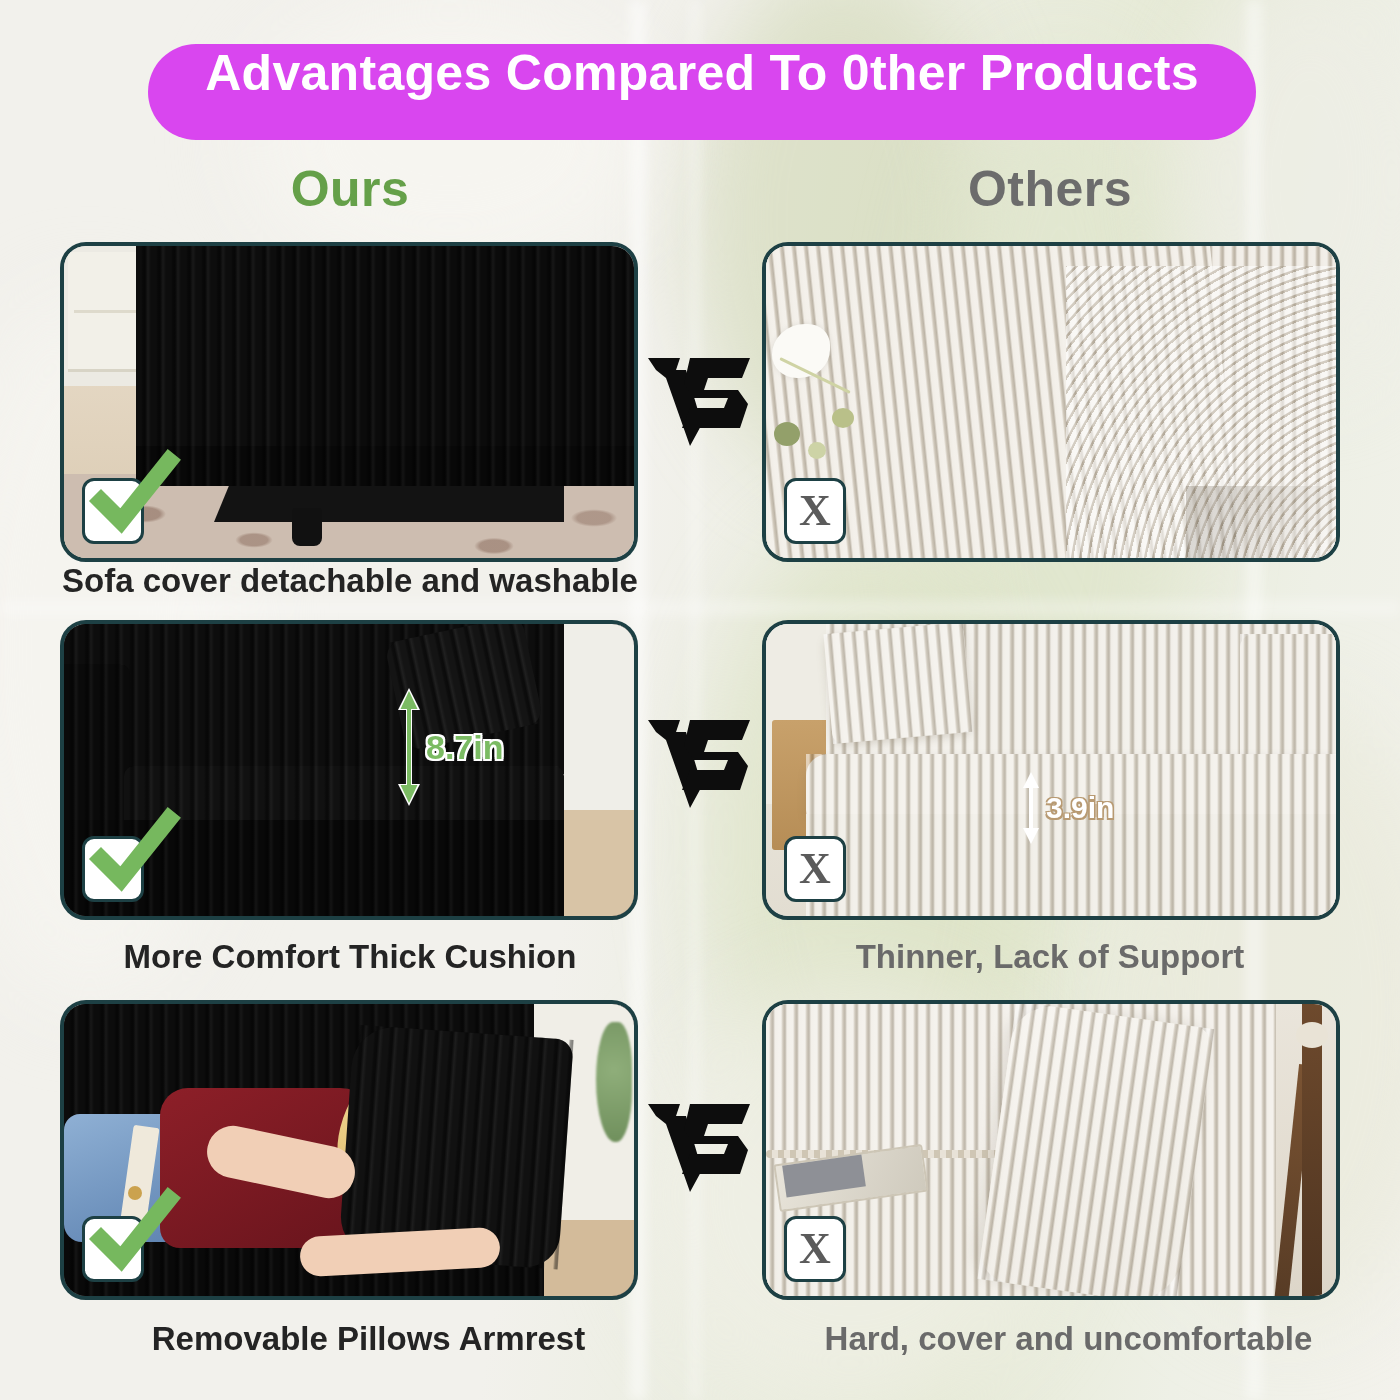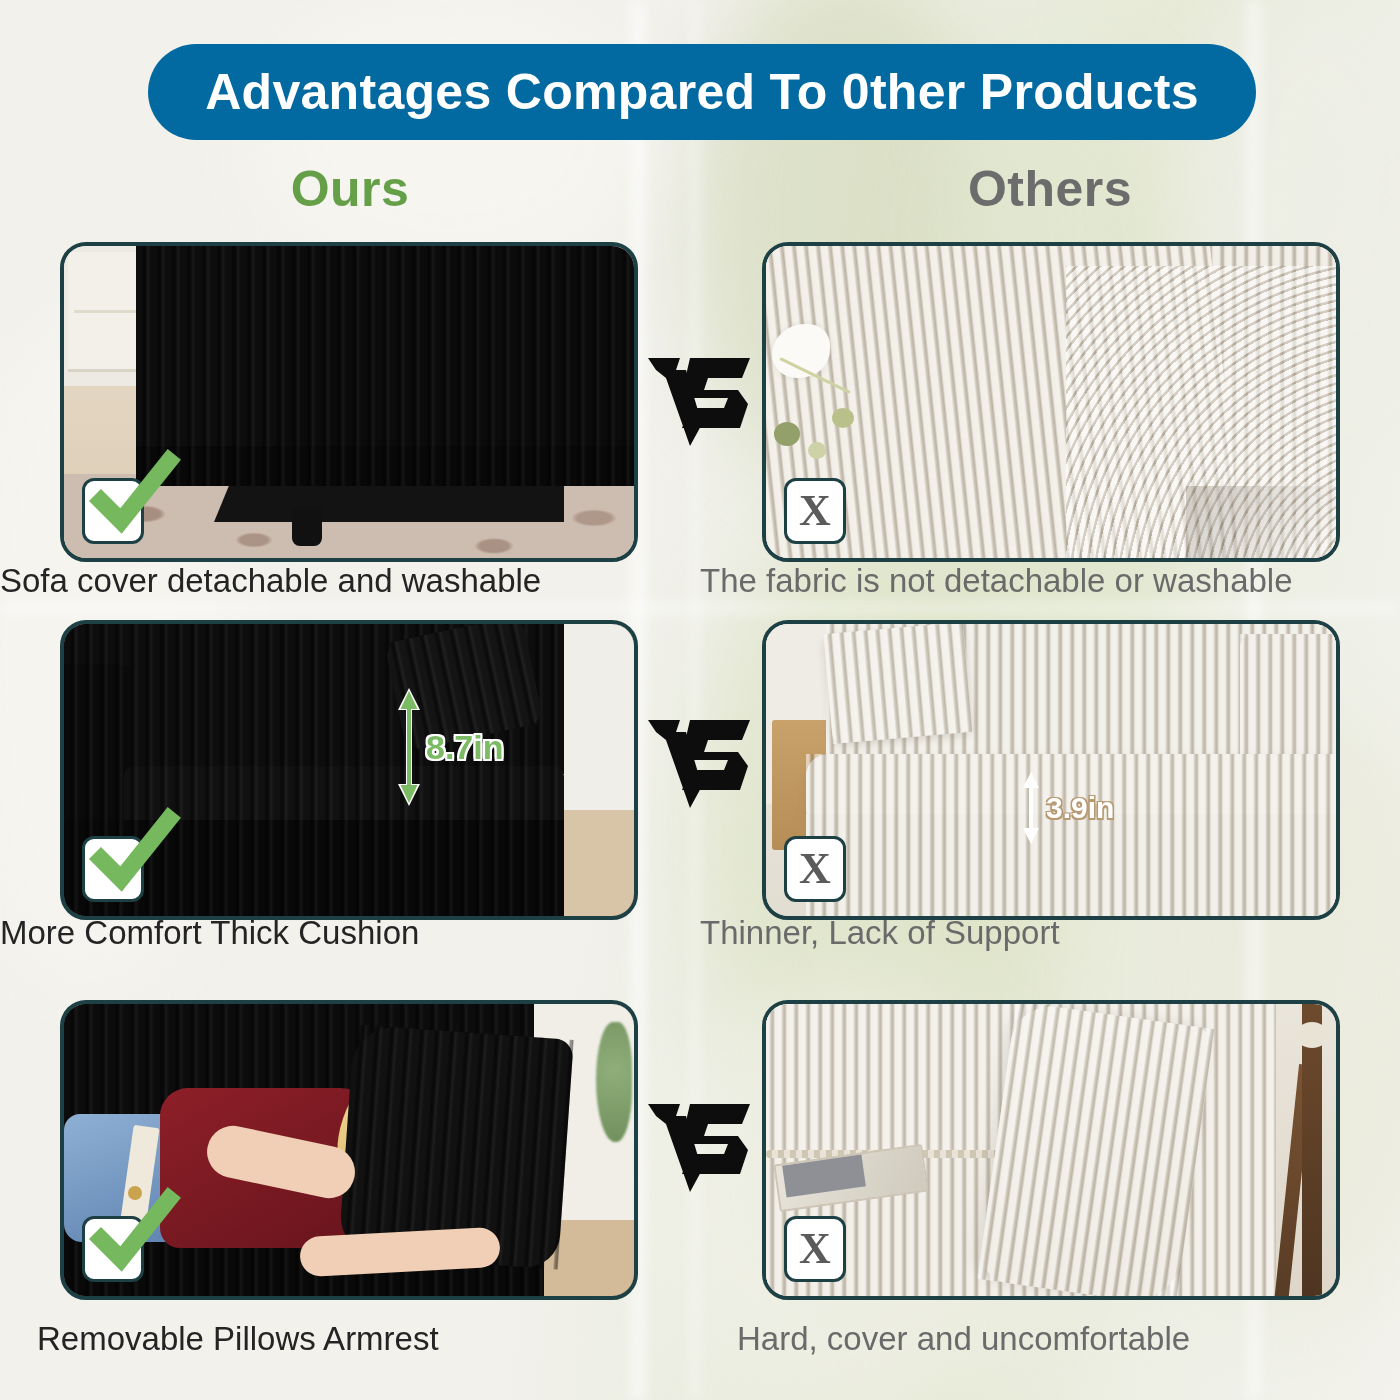--- a/index.html
+++ b/index.html
@@ -45,23 +45,23 @@
       linear-gradient(90deg, transparent 0 1246px, rgba(255,255,255,.45) 1246px 1262px, transparent 1262px),
       linear-gradient(180deg, transparent 0 600px, rgba(255,255,255,.30) 600px 616px, transparent 616px);
     filter: blur(6px);
   }
 
   
   .header-pill {
     position: absolute;
     left: 148px; top: 44px;
     width: 1108px; height: 96px;
-    background: #0369a1;
+    background: #d946ef;
     border-radius: 48px;
-    display: flex; align-items: center; justify-content: center;
+    display: flex; align-items: flex-start; justify-content: center;
   }
   .header-title {
     color: #ffffff;
     font-size: 50px;
     font-weight: bold;
     letter-spacing: .3px;
     white-space: nowrap;
   }
 
   
@@ -294,27 +294,28 @@
       -1.5px -1.5px 0 #b89a72, 1.5px -1.5px 0 #b89a72,
       -1.5px 1.5px 0 #b89a72, 1.5px 1.5px 0 #b89a72;
   }
   .m1 { left: 398px; top: 688px; }
   .m2 { left: 1022px; top: 772px; }
 
   
   .caption {
     position: absolute;
     font-size: 33px;
-    font-weight: normal;
+    font-weight: bold;
+    text-align: center;
     white-space: nowrap;
   }
   .caption.ours   { left: 0;    width: 700px; color: #242424; }
   .caption.others { left: 700px; width: 700px; color: #6a6a6a; }
   .caption.cr1 { top: 562px; }
-  .caption.cr2 { top: 914px; }
+  .caption.cr2 { top: 938px; }
   .caption.cr3 { top: 1320px; padding-left: 37px; }
 </style>
 </head>
 <body>
 
 <div id="page">
 
   <div class="bg-layer">
     <div class="bg-base"></div>
     <div class="bg-blob b1"></div>
@@ -389,21 +390,20 @@
   <div class="vs v1">
     <svg viewBox="0 0 112 96" width="112" height="96">
       <g fill="#0d0d0d">
         <path d="M2 6 L34 6 L30 18 L40 18 L56 72 L44 94 L20 26 L10 18 L2 6 Z"></path>
         <path d="M44 6 L104 6 L96 26 L62 26 L58 38 L92 38 L102 52 L94 76 L36 76 L44 56 L78 56 L82 46 L48 46 L38 32 Z"></path>
       </g>
     </svg>
   </div>
 
   <div class="caption ours cr1">Sofa cover detachable and washable</div>
-  <div class="caption others cr1">The fabric is not detachable or washable</div>
 
   <div class="row r2">
 
     <div class="card left">
       <div class="photo">
         <div class="c3-base"></div>
         <div class="c3-wall"></div>
         <div class="c3-back">
             <div class="ribs-v"></div>
           </div>

